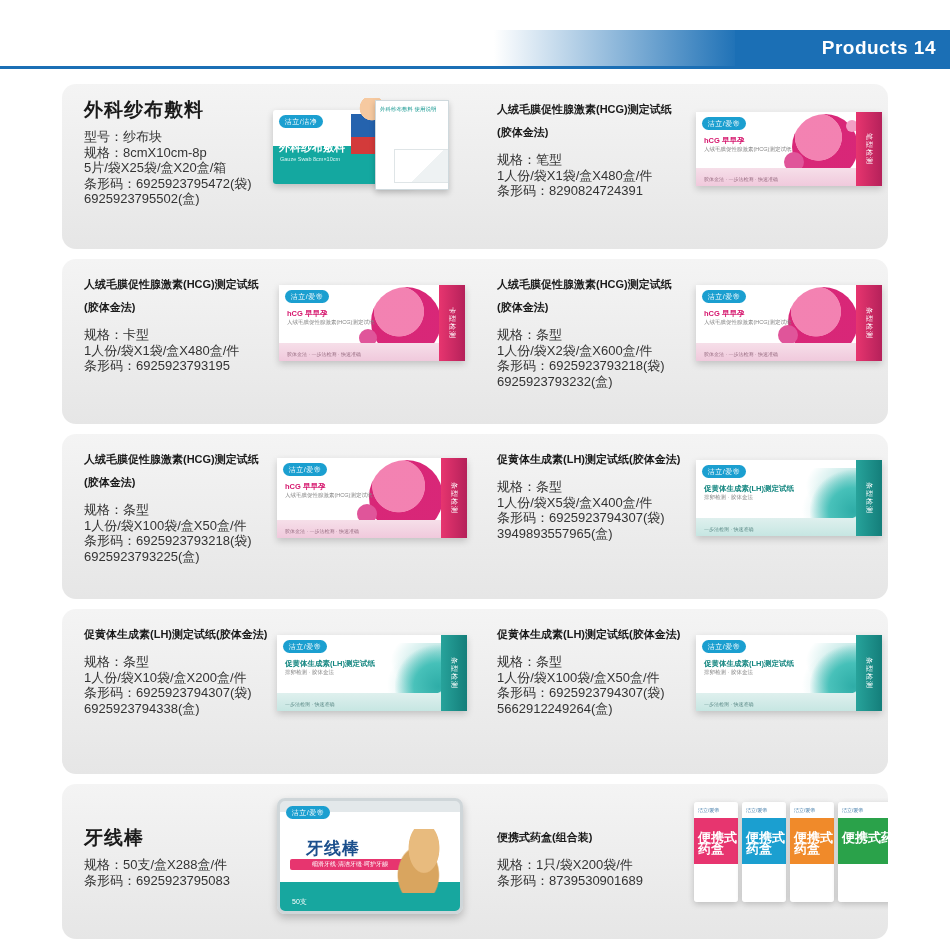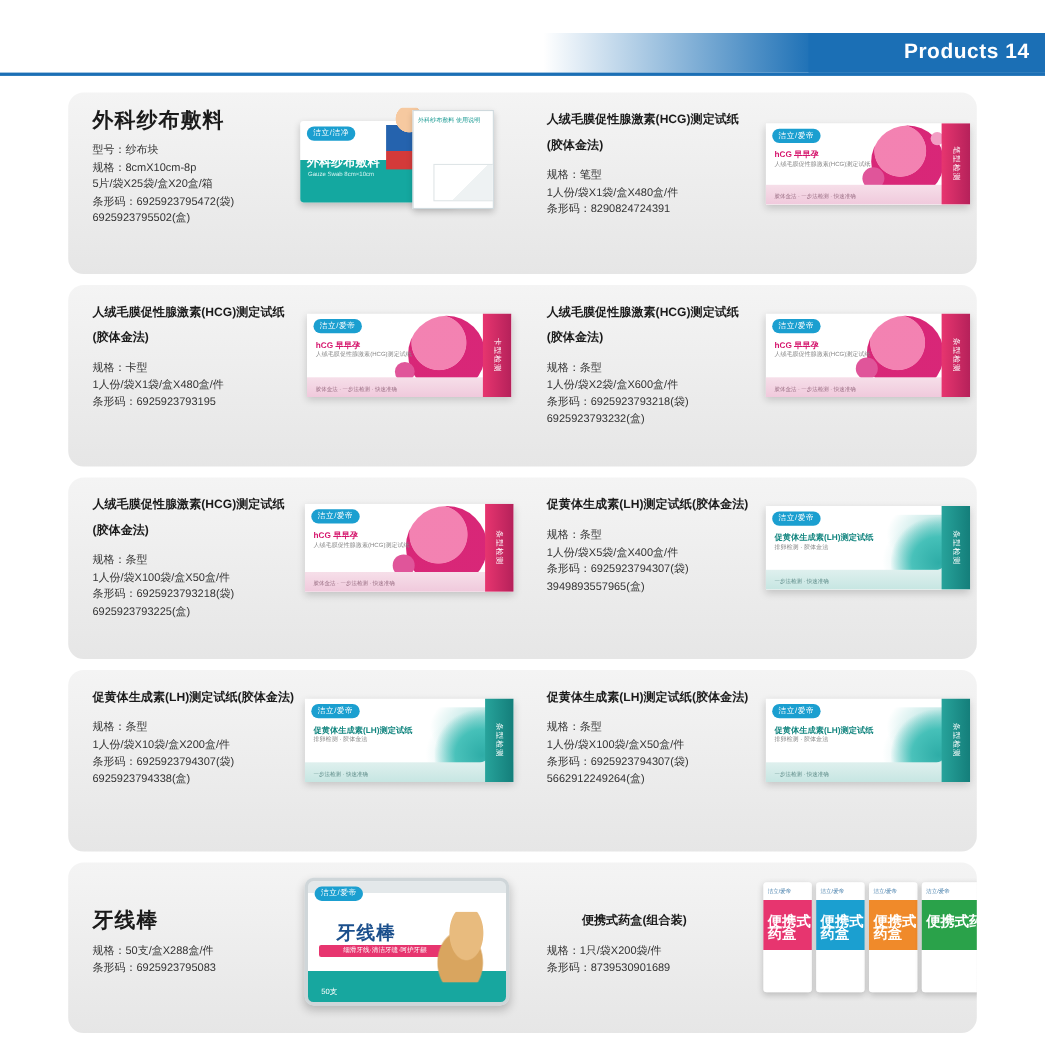--- a/index.html
+++ b/index.html
@@ -104,21 +104,21 @@
     font-weight: bold;
     color: #1a1a1a;
     line-height: 23px;
     margin-bottom: 8px;
   }
   .title.big {
     font-size: 19px;
     letter-spacing: 1px;
   }
   .spec-line {
-    font-size: 10px;
+    font-size: 13px;
     color: #333333;
     line-height: 15.5px;
     white-space: nowrap;
   }
   .prod-img {
     position: relative;
     flex: 1 1 auto;
     height: 100%;
   }
   
@@ -627,21 +627,21 @@
             <div class="brandtab">洁立/爱帝</div>
             <div class="floss-title">牙线棒</div>
             <div class="floss-band">细滑牙线·清洁牙缝·呵护牙龈</div>
             <div class="floss-rabbit"></div>
             <div style="position:absolute;left:12px;bottom:4px;font-size:7px;color:#ffffff;">50支</div>
           </div>
         </div>
       </div>
       <div class="cell">
         <div class="info wide">
-          <div class="title" style="margin-top:28px;margin-left:32px;">便携式药盒(组合装)</div>
+          <div class="title" style="margin-top:28px;">便携式药盒(组合装)</div>
           <div class="spec-line">规格：1只/袋X200袋/件</div>
           <div class="spec-line">条形码：8739530901689</div>
         </div>
         <div class="prod-img">
           <div class="pillwrap">
             <div class="pill" style="--c:#e7356f; left:0px;">
               <div class="ptag">洁立/爱帝</div>
               <div class="ptxt">便携式药盒</div>
             </div>
             <div class="pill" style="--c:#1b9fd0; left:48px;">

